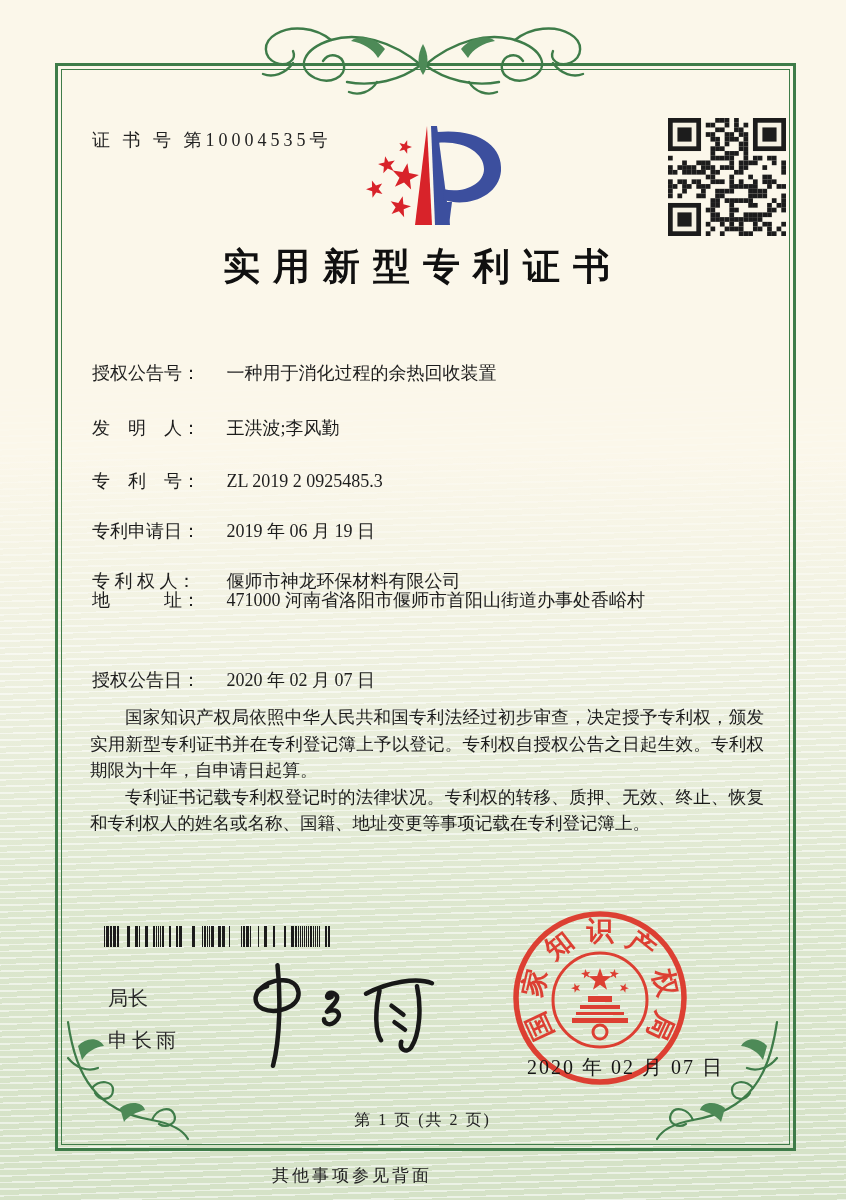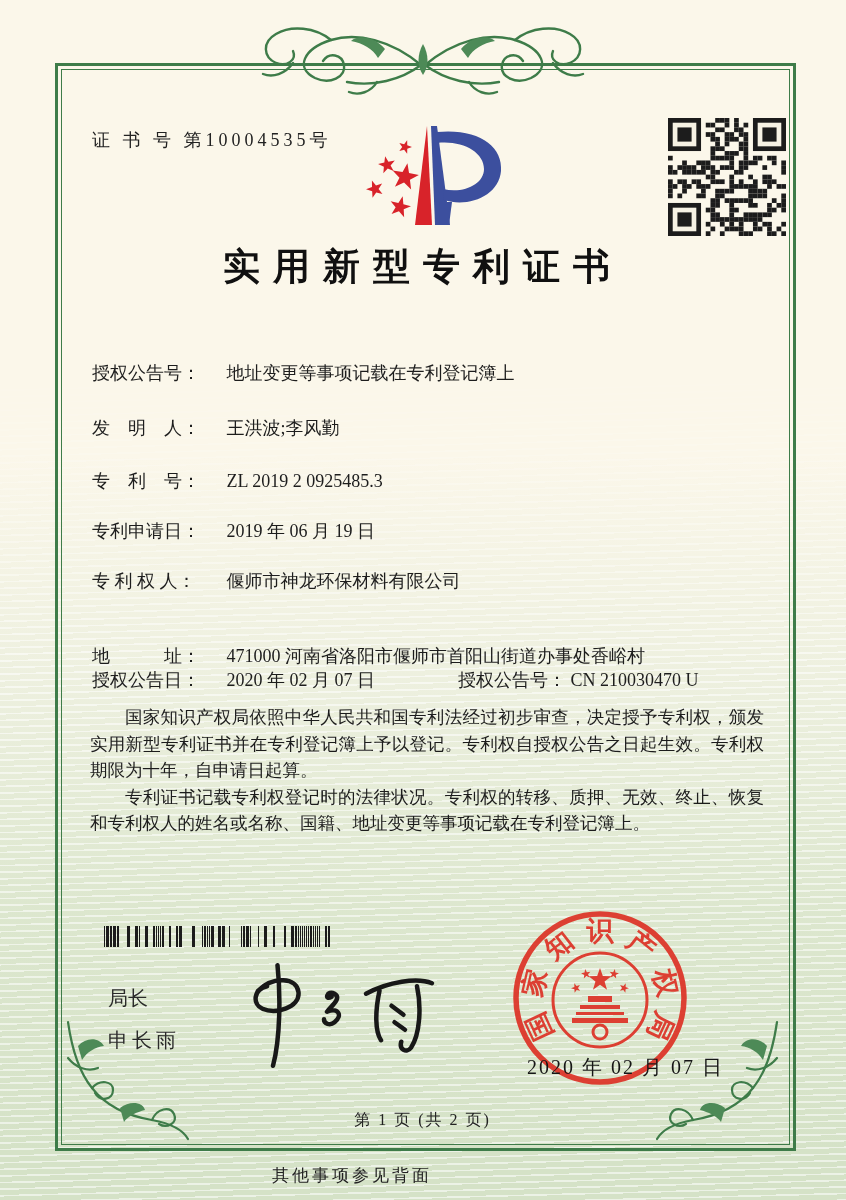--- a/index.html
+++ b/index.html
@@ -34,21 +34,21 @@
   .qr{position:absolute;left:668px;top:118px;width:118px;height:118px;}
   .title{position:absolute;left:0;top:242px;width:846px;text-align:center;
     font-size:37px;font-weight:bold;letter-spacing:13px;color:#101010;}
 
   .fields{position:absolute;left:92px;top:0;width:680px;font-size:18px;}
   .row{position:absolute;left:0;white-space:nowrap;}
   .row .lab{display:inline-block;min-width:130px;color:#1d1d1d;}
   .row .val{color:#1d1d1d;}
   .row .pair2{position:absolute;left:366px;top:0;white-space:nowrap;}
   .r0{top:361px}.r1{top:416px}.r2{top:469px}.r3{top:519px}
-  .r4{top:569px}.r5{top:644px}.r6{top:668px}
+  .r4{top:569px}.r5{top:588px}.r6{top:668px}
 
   .paras{position:absolute;left:90px;top:704px;width:674px;font-size:17.5px;
     line-height:26.5px;color:#1c1c1c;text-align:justify;}
   .paras p{margin:0;text-indent:35px;}
 
   .barcode{position:absolute;left:104px;top:926px;}
   .sig-title{position:absolute;left:108px;top:985px;font-size:20px;color:#2a2a2a;text-align:center;}
   .sig-name{position:absolute;left:108px;top:1027px;font-size:20px;color:#2a2a2a;letter-spacing:4px;}
   .signature{position:absolute;left:228px;top:958px;}
 
@@ -368,21 +368,21 @@
       <rect x="0" y="84.96" width="33.04" height="33.04" fill="#1c1c1c"></rect>
       <rect x="4.72" y="89.67999999999999" width="23.599999999999998" height="23.599999999999998" fill="#f6f2e4"></rect>
       <rect x="9.44" y="94.39999999999999" width="14.16" height="14.16" fill="#1c1c1c"></rect>
     </svg>
 
   <div class="title">实用新型专利证书</div>
 
   <div class="fields">
     <div class="row r0">
       <span class="lab">授权公告号：</span>
-      <span class="val">地址变更等事项记载在专利登记簿上</span>
+      <span class="val">一种用于消化过程的余热回收装置</span>
     </div>
     <div class="row r1">
       <span class="lab">发　明　人：</span>
       <span class="val">王洪波;李风勤</span>
     </div>
     <div class="row r2">
       <span class="lab">专　利　号：</span>
       <span class="val">ZL 2019 2 0925485.3</span>
     </div>
     <div class="row r3">
@@ -393,24 +393,20 @@
       <span class="lab">专 利 权 人：</span>
       <span class="val">偃师市神龙环保材料有限公司</span>
     </div>
     <div class="row r5">
       <span class="lab">地　　　址：</span>
       <span class="val">471000 河南省洛阳市偃师市首阳山街道办事处香峪村</span>
     </div>
     <div class="row r6">
       <span class="lab">授权公告日：</span>
       <span class="val">2020 年 02 月 07 日</span>
-      <span class="pair2">
-        <span class="lab" style="min-width:0">授权公告号：</span>
-        <span class="val">CN 210030470 U</span>
-      </span>
     </div>
   </div>
 
   <div class="paras">
     <p>国家知识产权局依照中华人民共和国专利法经过初步审查，决定授予专利权，颁发实用新型专利证书并在专利登记簿上予以登记。专利权自授权公告之日起生效。专利权期限为十年，自申请日起算。</p>
     <p>专利证书记载专利权登记时的法律状况。专利权的转移、质押、无效、终止、恢复和专利权人的姓名或名称、国籍、地址变更等事项记载在专利登记簿上。</p>
   </div>
 
   <svg id="barcode" class="barcode" width="226" height="21" viewBox="0 0 226 21">
       <rect x="0" y="0" width="1" height="21" fill="#1c1c1c"></rect>

